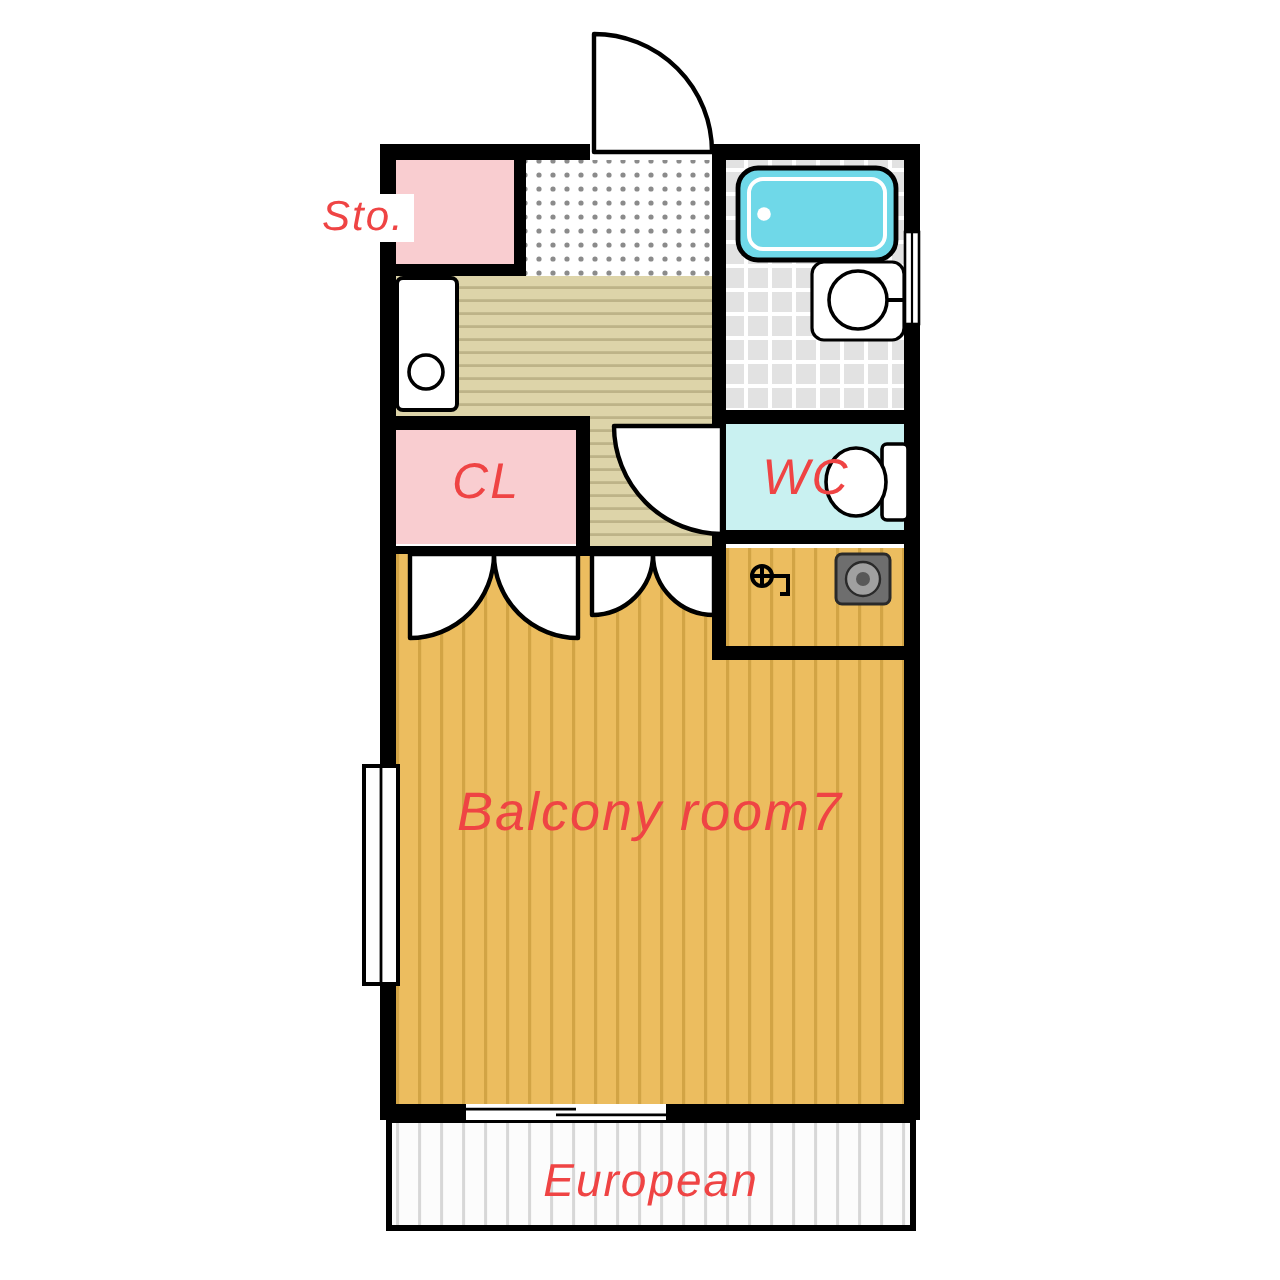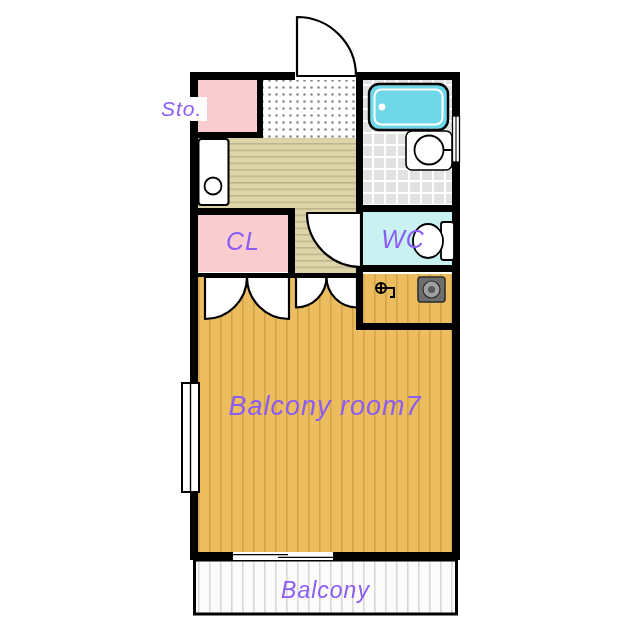--- a/index.html
+++ b/index.html
@@ -2,21 +2,21 @@
 <html><head>
 <meta charset="utf-8">
 <style>
   html,body{margin:0;padding:0;background:#fff;}
   .canvas{
     position:relative;width:640px;height:640px;background:#ffffff;
     font-family:"Liberation Sans", sans-serif;overflow:hidden;
   }
   .plan-svg{position:absolute;left:0;top:0;z-index:1;}
   .room-label{
-    position:absolute;z-index:3;color:#8b5cf6;font-style:italic;
+    position:absolute;z-index:3;color:#ef4444;font-style:italic;
     letter-spacing:1px;white-space:nowrap;
   }
   .label-sto{left:156px;top:97px;font-size:21px;background:#ffffff;padding:0 5px;}
   .label-cl{left:198px;top:227px;width:90px;text-align:center;font-size:25px;}
   .label-wc{left:366px;top:225px;width:74px;text-align:center;font-size:25px;}
   .label-room{left:198px;top:391px;width:254px;text-align:center;font-size:27px;}
   .label-balcony{left:193px;top:577px;width:265px;text-align:center;font-size:23px;}
 </style>
 </head>
 <body>
@@ -134,15 +134,15 @@
         <circle cx="431.5" cy="289.5" r="8.5" fill="#a0a0a0" stroke="#2a2a2a" stroke-width="1.2"></circle>
         <circle cx="431.5" cy="289.5" r="3.5" fill="#585858"></circle>
       </g>
     </g>
   </svg>
 
   <div class="room-label label-sto">Sto.</div>
   <div class="room-label label-cl">CL</div>
   <div class="room-label label-wc">WC</div>
   <div class="room-label label-room">Balcony room7</div>
-  <div class="room-label label-balcony">Balcony</div>
+  <div class="room-label label-balcony">European</div>
 
 </div>
 
 </body></html>

